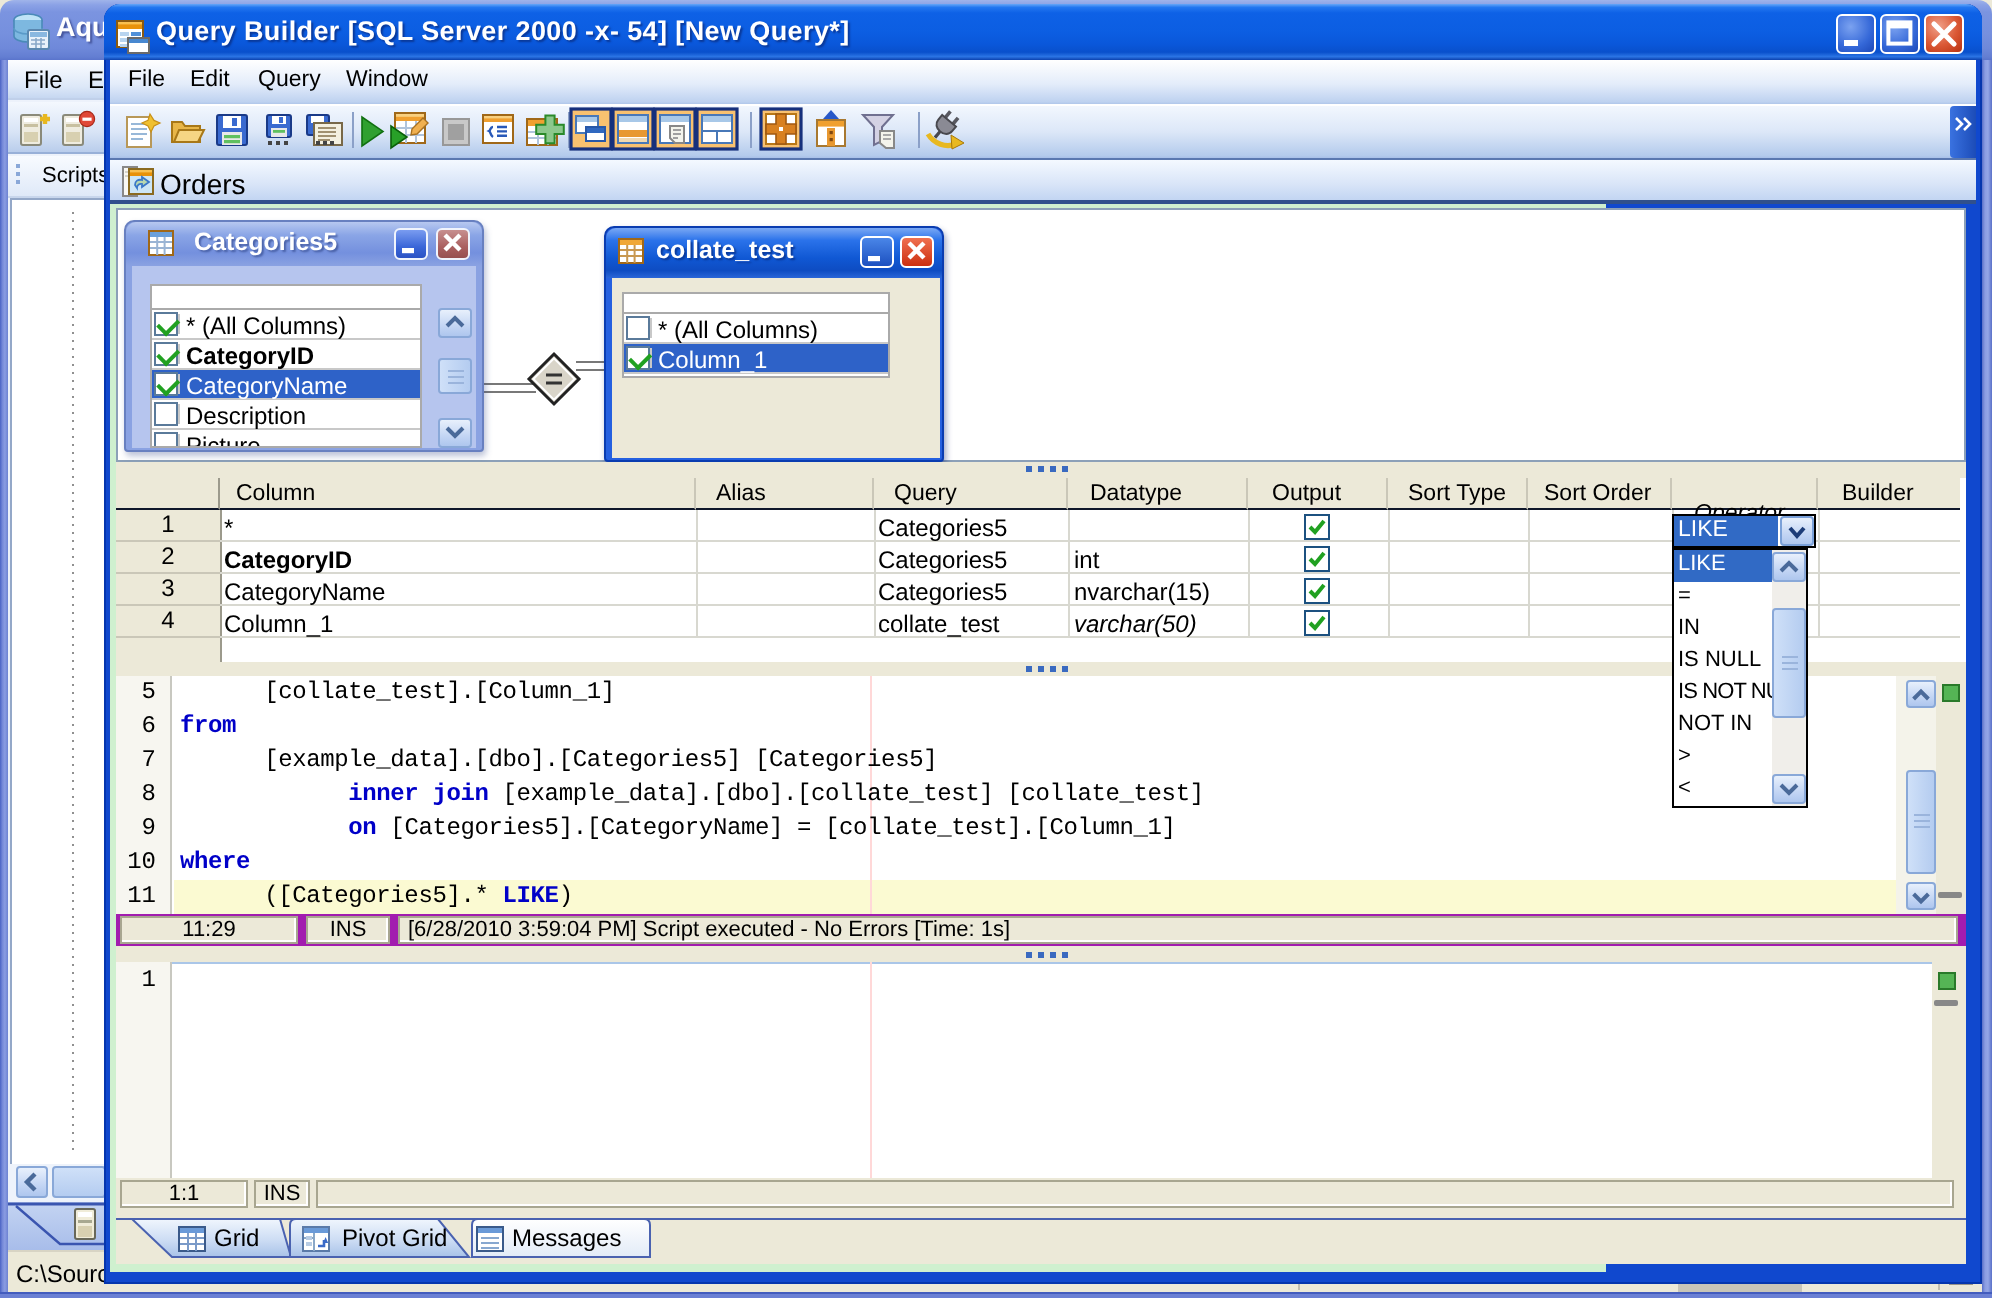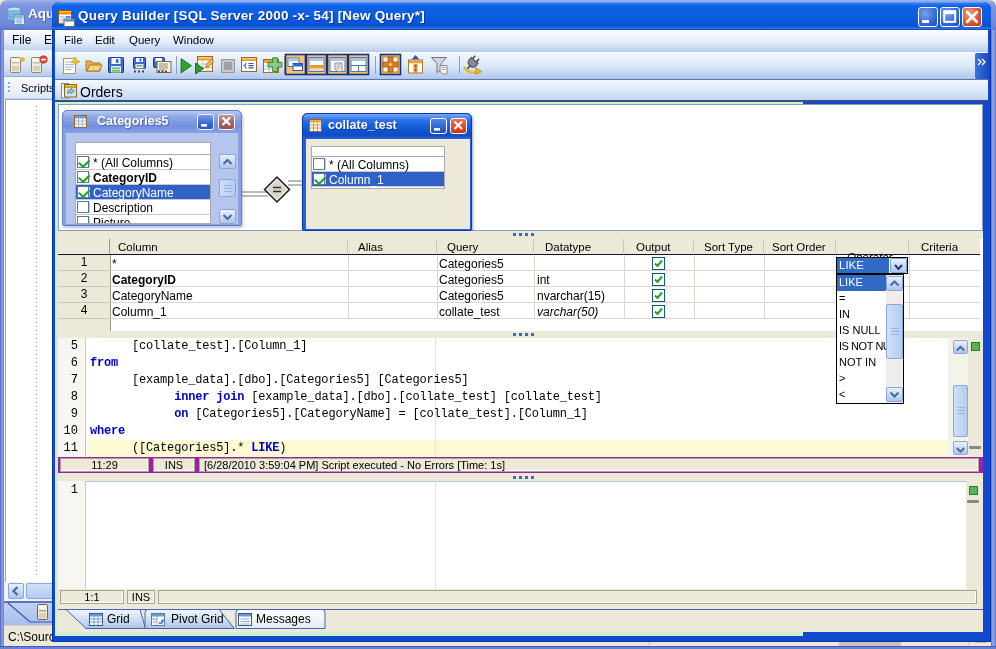--- a/index.html
+++ b/index.html
@@ -460,21 +460,21 @@
       <div class="hdrcell" style="left:636px;width:70px;">
           <span style="position:absolute;left:10px;top:2px;">Sort Type</span>
         </div>
       <div class="hdrcell" style="left:706px;width:72px;">
           <span style="position:absolute;left:8px;top:2px;">Sort Order</span>
         </div>
       <div class="hdrcell" style="left:778px;width:73px;">
           <span style="position:absolute;left:11px;top:12px;font-style:italic;">Operator</span>
         </div>
       <div class="hdrcell" style="left:851px;width:71px;border-right:none;">
-          <span style="position:absolute;left:12px;top:2px;">Criteria</span>
+          <span style="position:absolute;left:12px;top:2px;">Builder</span>
         </div>
       <div class="numcell" style="top:16px;">1</div>
       <div class="numcell" style="top:32px;">2</div>
       <div class="numcell" style="top:48px;">3</div>
       <div class="numcell" style="top:64px;">4</div>
       <div class="numcell" style="top:80px;height:12px;border-bottom:none;"></div>
 
       <div class="gl" style="left:290px;top:16px;width:1px;height:64px;"></div>
       <div class="gl" style="left:379px;top:16px;width:1px;height:64px;"></div>
       <div class="gl" style="left:476px;top:16px;width:1px;height:64px;"></div>

